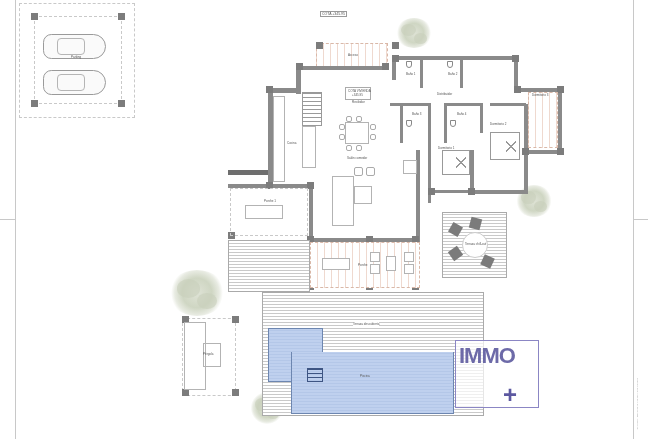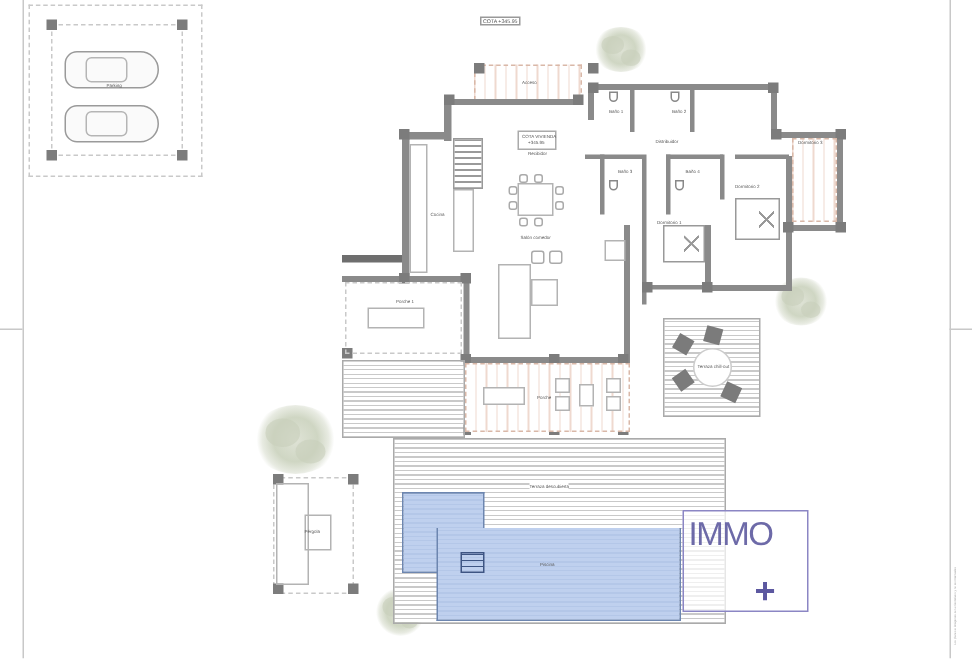--- a/index.html
+++ b/index.html
@@ -23,21 +23,21 @@
   .tree:after{width:35%;height:35%;right:15%;bottom:15%;}
   .car{position:absolute;border:1px solid #9a9a9a;border-radius:12px 18px 18px 12px;box-sizing:border-box;background:#fafafa;}
   .car:before{content:"";position:absolute;left:22%;top:12%;width:45%;height:76%;border:1px solid #b5b5b5;border-radius:4px;box-sizing:border-box;}
   .chair{position:absolute;width:6px;height:6px;border:1px solid #aaa;border-radius:2px;box-sizing:border-box;background:#fff;}
   .bed{position:absolute;border:1px solid #999;box-sizing:border-box;background:#fff;}
   .bed:before{content:"";position:absolute;right:3px;top:25%;width:10px;height:50%;
               background:linear-gradient(45deg,transparent 45%,#999 46%,#999 54%,transparent 55%),linear-gradient(-45deg,transparent 45%,#999 46%,#999 54%,transparent 55%);}
   .toilet{position:absolute;width:6px;height:7px;border:1px solid #888;border-radius:0 0 3px 3px;box-sizing:border-box;background:#fff;}
   .lounger{position:absolute;width:11px;height:11px;background:#7b7b7b;}
   .logo-box{position:absolute;border:1px solid #8b86c4;box-sizing:border-box;}
-  .logo-top{position:absolute;font-weight:normal;color:#6d6aa8;font-size:22px;letter-spacing:-1px;line-height:1;}
+  .logo-top{position:absolute;font-weight:bold;color:#6d6aa8;font-size:22px;letter-spacing:-1px;line-height:1;}
   .logo-bot{position:absolute;font-weight:bold;color:#7fe0ea;font-size:32px;letter-spacing:-1px;line-height:1;}
   .logo-plus{position:absolute;color:#5c58a0;font-weight:bold;font-size:24px;line-height:1;}
   .stairs{position:absolute;box-sizing:border-box;border:1px solid #999;
           background:repeating-linear-gradient(0deg,#fff 0,#fff 3px,#9a9a9a 3px,#9a9a9a 4px);}
   .grid-deck{position:absolute;box-sizing:border-box;border:1px dashed #d9b8a8;
           background:repeating-linear-gradient(90deg,#fff 0,#fff 6px,#efd9cf 6px,#efd9cf 7px);}
   .vtext{position:absolute;font-size:2px;color:#aaa;writing-mode:vertical-rl;transform:rotate(180deg);white-space:nowrap;}
 </style>
 </head>
 <body>

